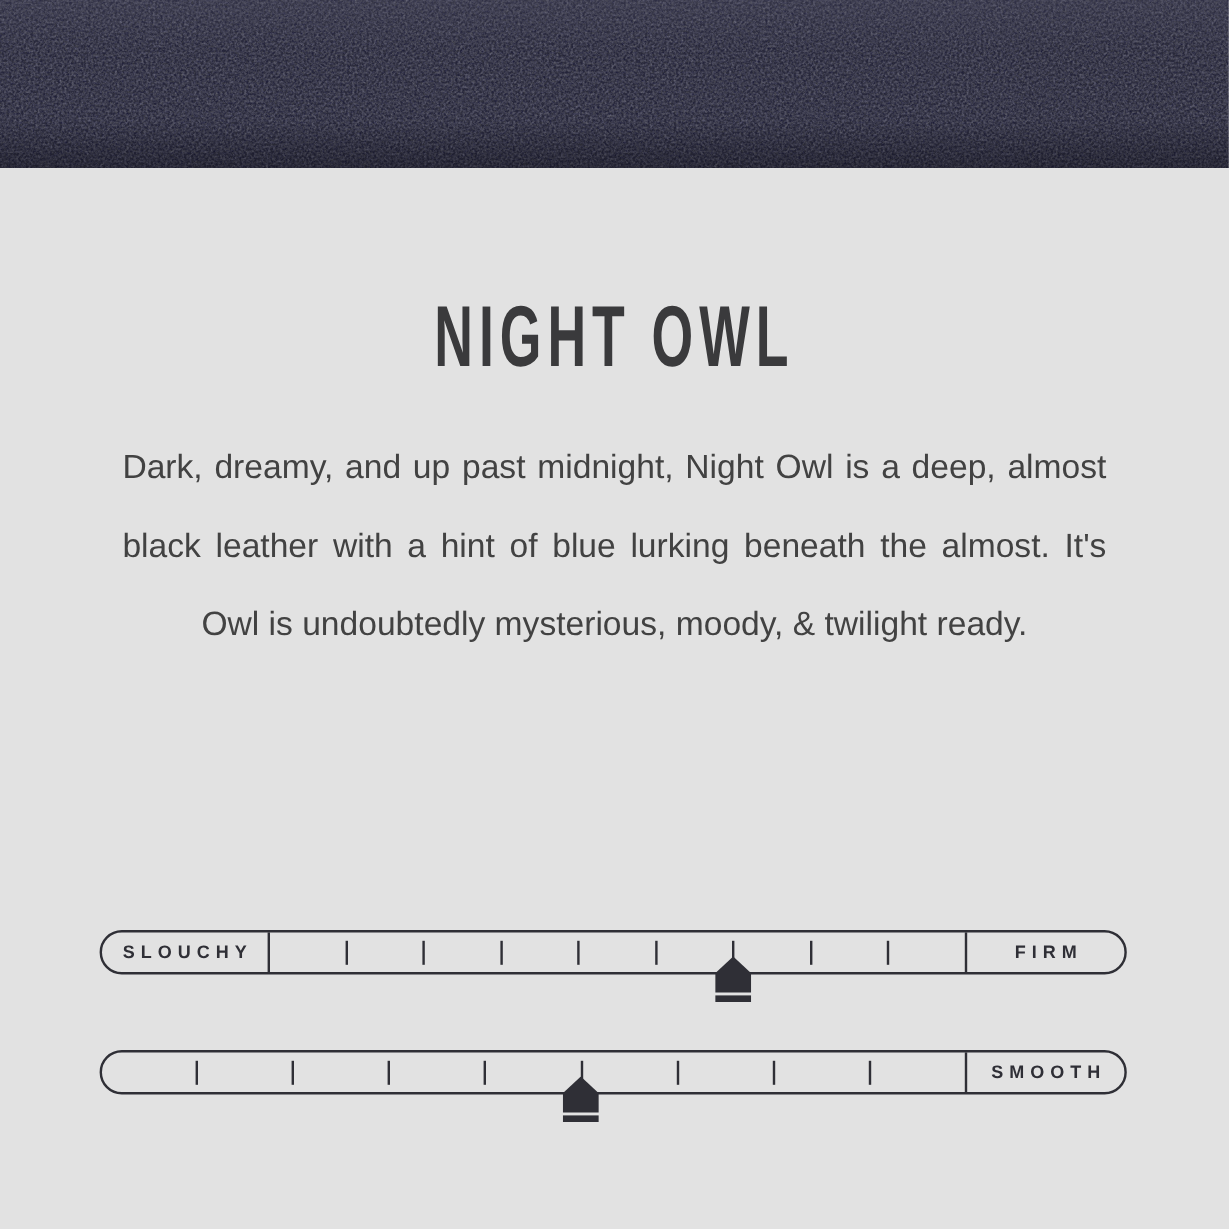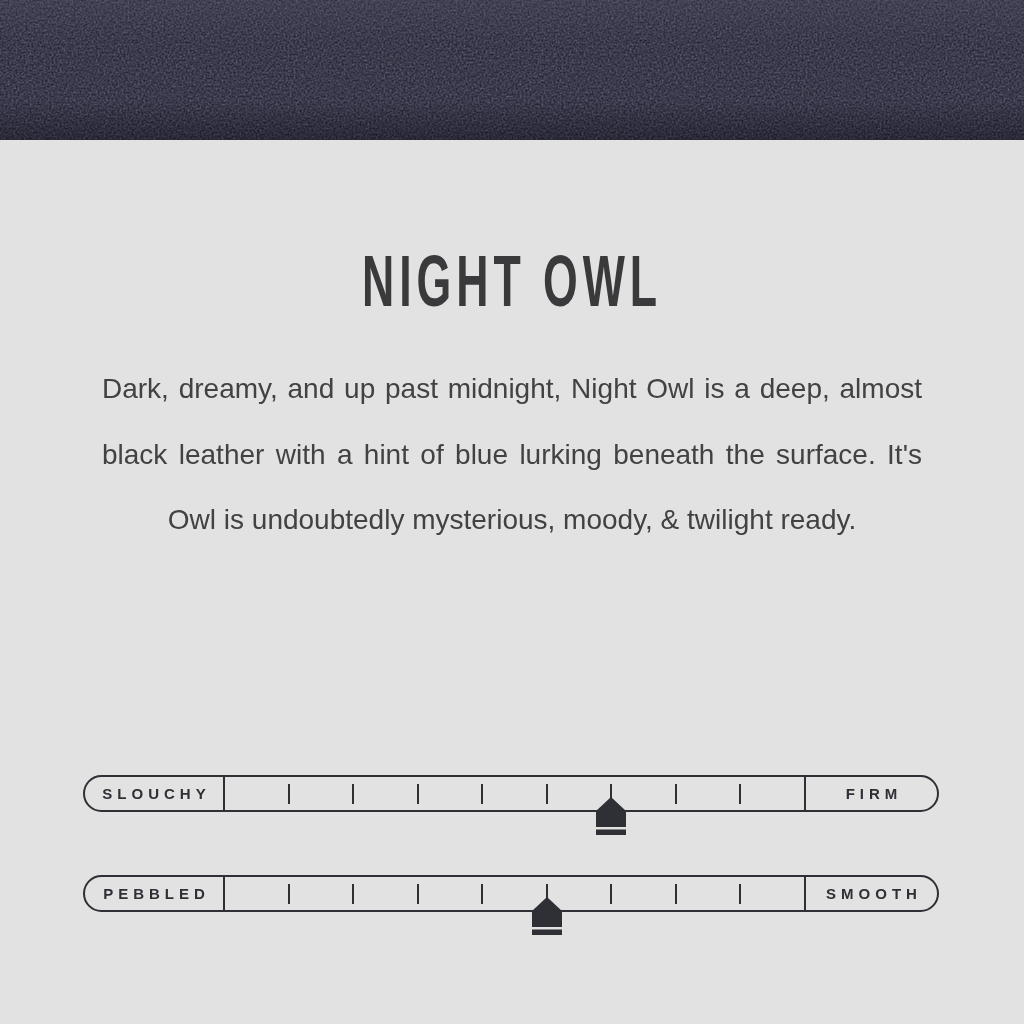--- a/index.html
+++ b/index.html
@@ -117,21 +117,21 @@
     <rect width="1024" height="140" filter="url(#grainLight)" opacity="0.5"></rect>
     <rect width="1024" height="140" fill="url(#shade)"></rect>
   </svg>
 
   <div class="title-wrap">
     <span class="title-text">NIGHT OWL</span>
   </div>
 
   <div class="description">
     <div class="line just">Dark, dreamy, and up past midnight, Night Owl is a deep, almost</div>
-    <div class="line just">black leather with a hint of blue lurking beneath the surface. It's</div>
+    <div class="line just">black leather with a hint of blue lurking beneath the almost. It's</div>
     <div class="line center-line">Owl is undoubtedly mysterious, moody, &amp; twilight ready.</div>
   </div>
 
   <div class="scale scale-1">
     <div class="pill">
       <div class="comp left">SLOUCHY</div>
       <div class="track">
           <div class="tick"></div>
           <div class="tick"></div>
           <div class="tick"></div>
@@ -146,21 +146,20 @@
               <rect x="0" y="32.5" width="30" height="5.5" fill="#2f2f36"></rect>
             </svg>
           </div>
         </div>
       <div class="comp right">FIRM</div>
     </div>
   </div>
 
   <div class="scale scale-2">
     <div class="pill">
-      <div class="comp left">PEBBLED</div>
       <div class="track">
           <div class="tick"></div>
           <div class="tick"></div>
           <div class="tick"></div>
           <div class="tick"></div>
           <div class="tick"></div>
           <div class="tick"></div>
           <div class="tick"></div>
           <div class="tick"></div>
           <div class="marker" style="left: 55.5556%;">

